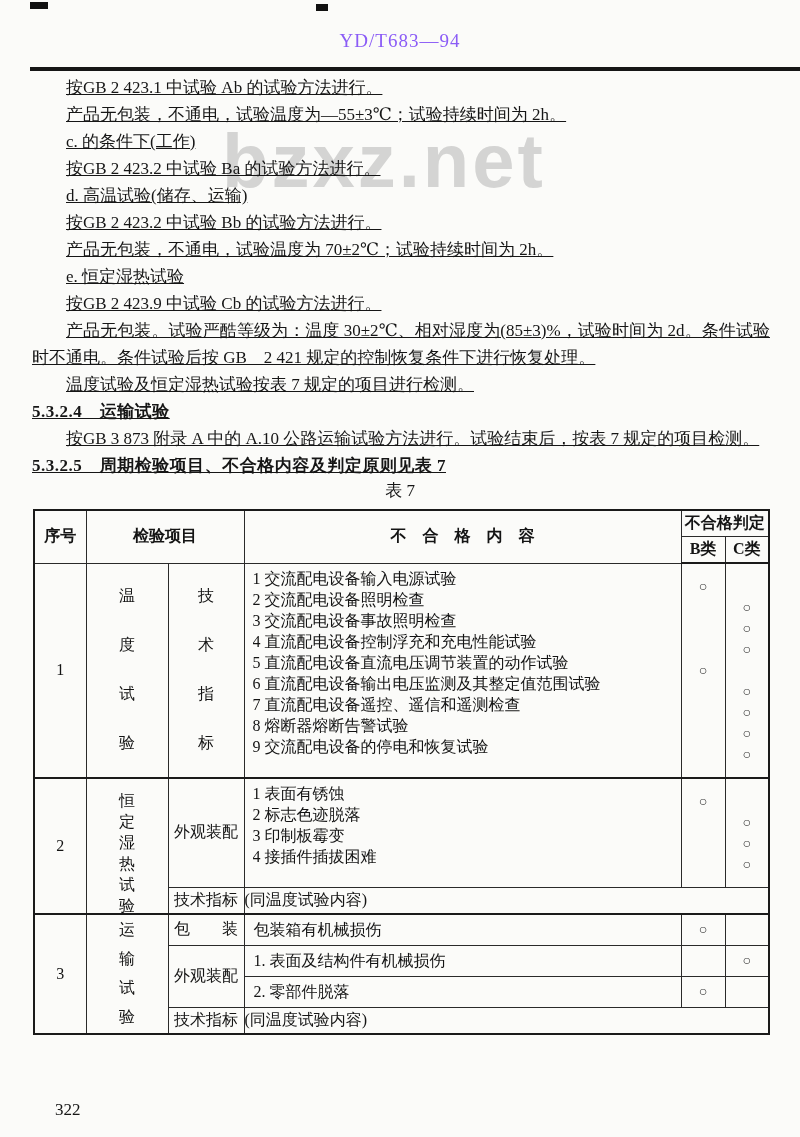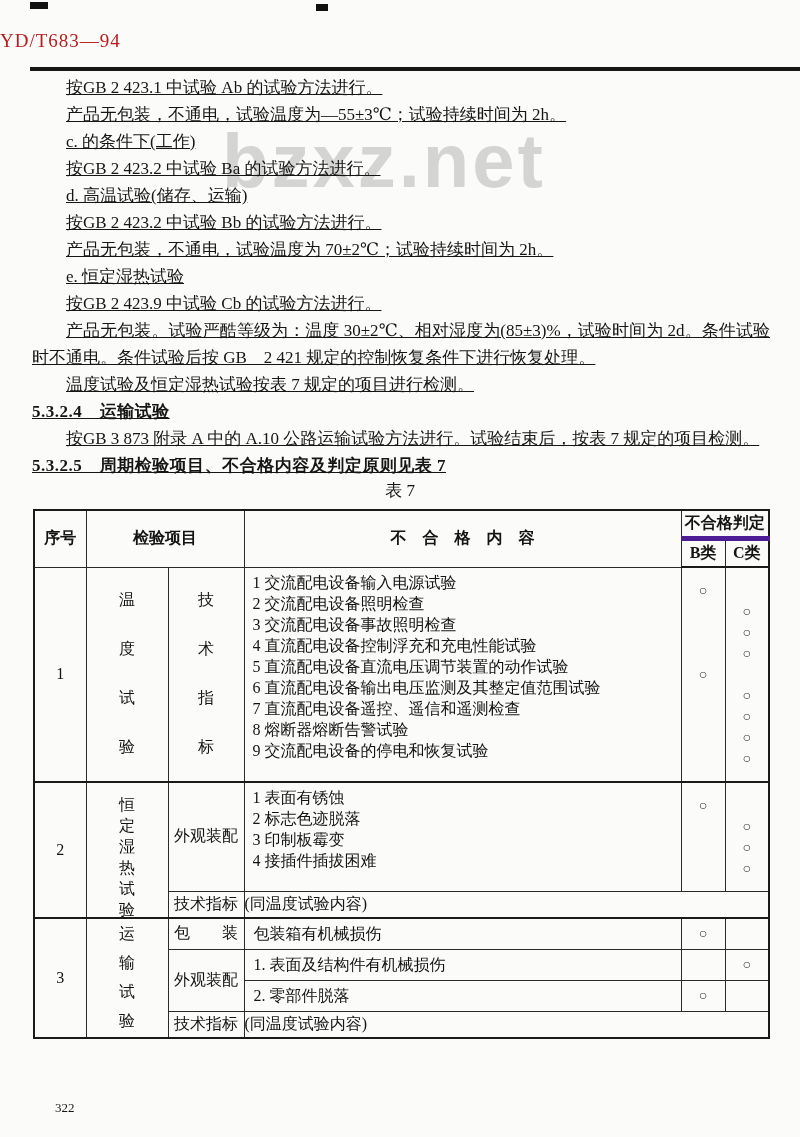--- a/index.html
+++ b/index.html
@@ -11,21 +11,21 @@
     overflow:hidden;
   }
   .page{position:relative;width:800px;height:1137px;background:#fbfbf9;}
 
   
   .artifact{position:absolute;background:#111;}
   .artifact.a1{left:30px;top:2px;width:18px;height:7px;}
   .artifact.a2{left:316px;top:4px;width:12px;height:7px;}
 
   
-  .doc-header{padding-top:30px;text-align:left;font-size:19px;letter-spacing:1px;color:#b91c1c;}
+  .doc-header{padding-top:30px;text-align:center;font-size:19px;letter-spacing:1px;color:#8b5cf6;}
   .rule{position:absolute;left:30px;top:67px;width:770px;height:4px;background:#161616;}
 
   
   .watermark{
     position:absolute;left:222px;top:117px;z-index:0;
     font-family:"Liberation Sans","DejaVu Sans",sans-serif;
     font-weight:800;font-size:76px;letter-spacing:3px;
     color:rgba(150,150,150,0.38);
     user-select:none;
   }
@@ -46,21 +46,21 @@
     font-size:16px;color:#141414;
   }
   table.t7 col.c1{width:52px;}
   table.t7 col.c2{width:82px;}
   table.t7 col.c3{width:76px;}
   table.t7 col.c4{width:437px;}
   table.t7 col.c5{width:44px;}
   table.t7 col.c6{width:44px;}
   table.t7 th, table.t7 td{border:1px solid #2a2a2a;padding:0;}
   table.t7 th{font-weight:600;height:25px;text-align:center;}
-  thead tr.subhead th{border-top:5px solid #4c1d95;margin-top:36px;}
+  thead tr.subhead th{border-top:1px solid #4c1d95;margin-top:36px;}
   thead tr:last-child th{border-bottom:2px solid #1a1a1a;}
   tr.group-start td{border-top:2px solid #1a1a1a;}
 
   td.serial{text-align:center;vertical-align:middle;font-size:16px;}
   td.vname, td.vsub{text-align:center;vertical-align:middle;}
   .vert{display:flex;flex-direction:column;justify-content:space-around;align-items:center;margin:0 auto;font-size:16px;}
   .vh-g1{height:195px;}
   .vh-g2{height:110px;}
   .vh-g3{height:116px;}
 
@@ -68,21 +68,21 @@
   td.content .pad{padding:4px 4px 20px 8px;}
   .ln{height:21px;line-height:21px;white-space:nowrap;overflow:hidden;}
   td.marks{vertical-align:middle;}
   td.marks .ln{text-align:center;font-size:14px;color:#333;}
   td.single{height:30px;line-height:30px;}
   td.single.content{padding-left:9px;}
   td.mark-single{text-align:center;font-size:14px;color:#333;}
   td.hlabel{text-align:center;vertical-align:middle;font-size:16px;margin-top:11px;}
   td.note{padding-left:8px;vertical-align:middle;height:25px;}
 
-  .page-number{position:absolute;left:55px;top:1100px;font-size:13px;z-index:1;}
+  .page-number{position:absolute;left:55px;top:1100px;font-size:17px;z-index:1;}
 </style>
 </head>
 <body>
 
 <div class="page">
 
   <div class="artifact a1"></div>
   <div class="artifact a2"></div>
 
   <div class="doc-header">YD/T683—94</div>

